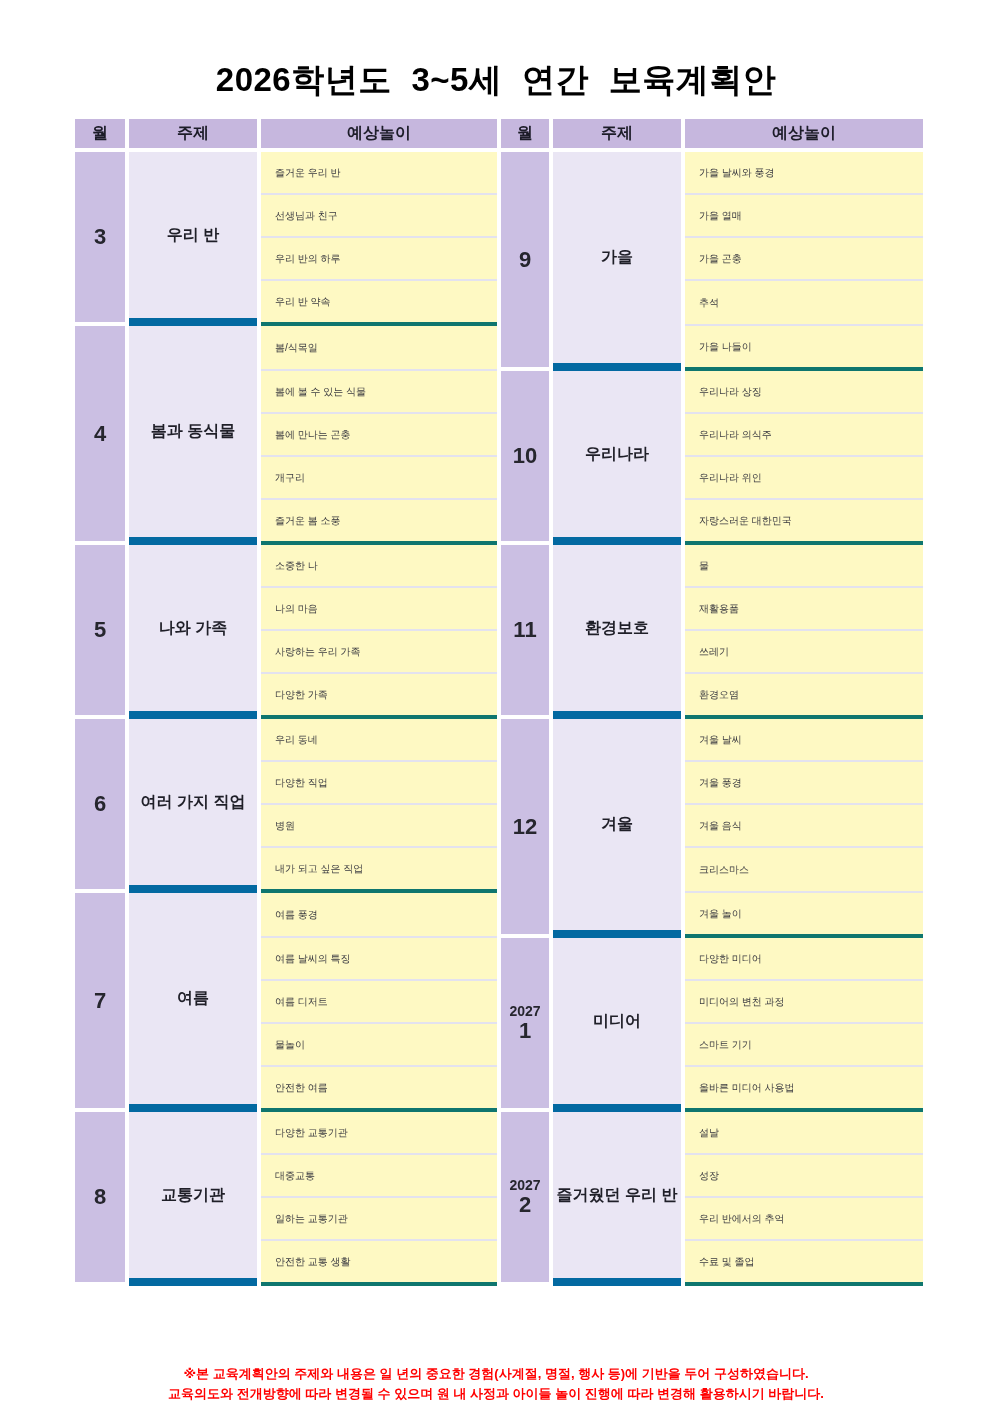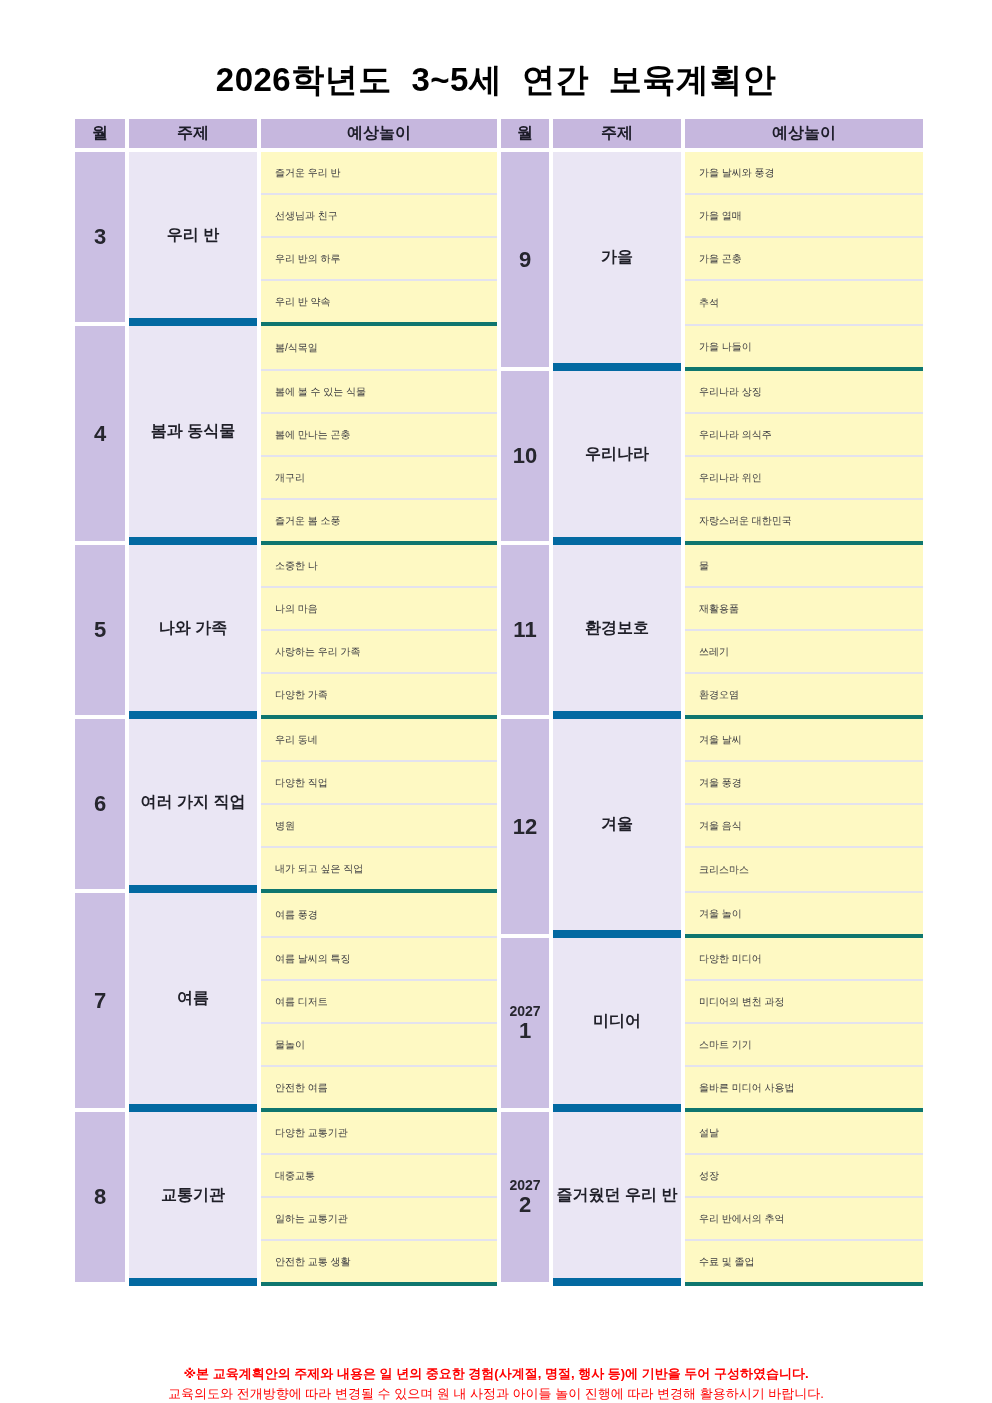--- a/index.html
+++ b/index.html
@@ -98,21 +98,21 @@
     position: absolute;
     top: 1364px;
     left: 0;
     width: 100%;
     text-align: center;
     color: var(--note-red, #ff0000);
     font-size: 13px;
     line-height: 20px;
   }
   .footnote .line1 { font-weight: bold; }
-  .footnote .line2 { font-weight: normal; }
+  .footnote .line2 { font-weight: bold; }
 </style>
 </head>
 <body>
 
 <h1 class="page-title">2026학년도 3~5세 연간 보육계획안</h1>
 
 <div class="table-wrap">
   <table class="plan">
     <colgroup>
       <col style="width:50px">

